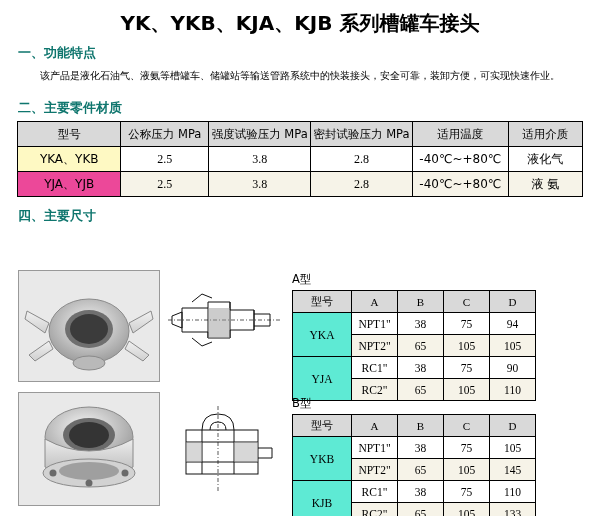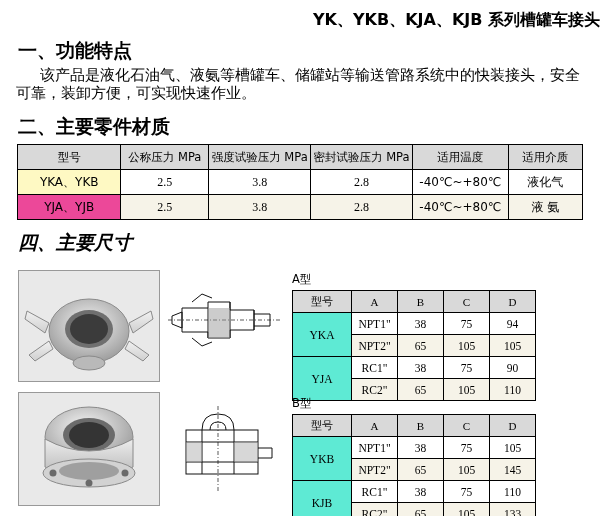--- a/index.html
+++ b/index.html
@@ -7,37 +7,37 @@
     width:600px;height:516px;
     background:#ffffff;
     font-family:"Liberation Serif", serif;
     color:#000;
     position:relative;
     overflow:hidden;
   }
   .page{position:relative;width:600px;height:516px;}
 
   .title{
-    text-align:right;
+    text-align:center;
     font-weight:bold;
-    font-size:16px;
+    font-size:20px;
     letter-spacing:0px;
     padding-top:10px;
     font-family:"Liberation Serif", serif;
   }
 
   .sect-head{
-    color:#000000;
+    color:#0f766e;
     font-weight:bold;
-    font-size:19px;
+    font-size:13px;
     margin:7px 0 2px 18px;
   }
   .para{
-    font-size:15px;
-    line-height:18px;
+    font-size:10px;
+    line-height:23px;
     margin:0 16px 12px 16px;
     text-indent:24px;
   }
   .matline{
     font-size:12.5px;
     margin:0 16px 0 16px;
     text-indent:12px;
     letter-spacing:0.2px;
   }
 
@@ -57,21 +57,21 @@
   }
   table.perf thead th{
     background:#d9d9d9;
     font-size:11.5px;
   }
   table.perf td.model{background:#fef9c3;}
   .perf tbody tr:nth-child(2) td{background:#f6f3e8;}
   .perf tbody tr:nth-child(2) td.model{background:#ec4899;}
 
   
-  .sect4{margin:10px 0 4px 18px;font-style:italic;}
+  .sect4{margin:10px 0 4px 18px;}
 
   .photo{
     position:absolute;
     border:1px solid #999;
     background:#e8e8e8;
     overflow:hidden;
   }
   .drawing{
     position:absolute;
     overflow:hidden;

